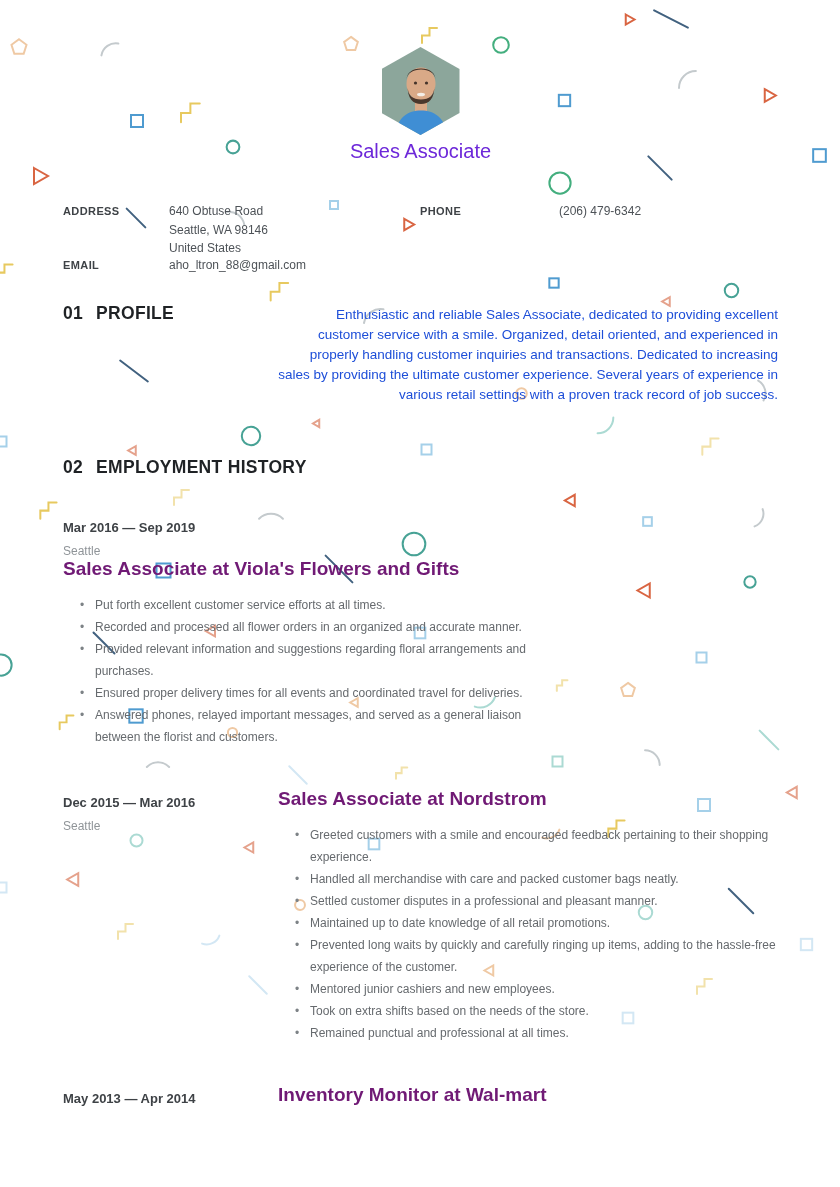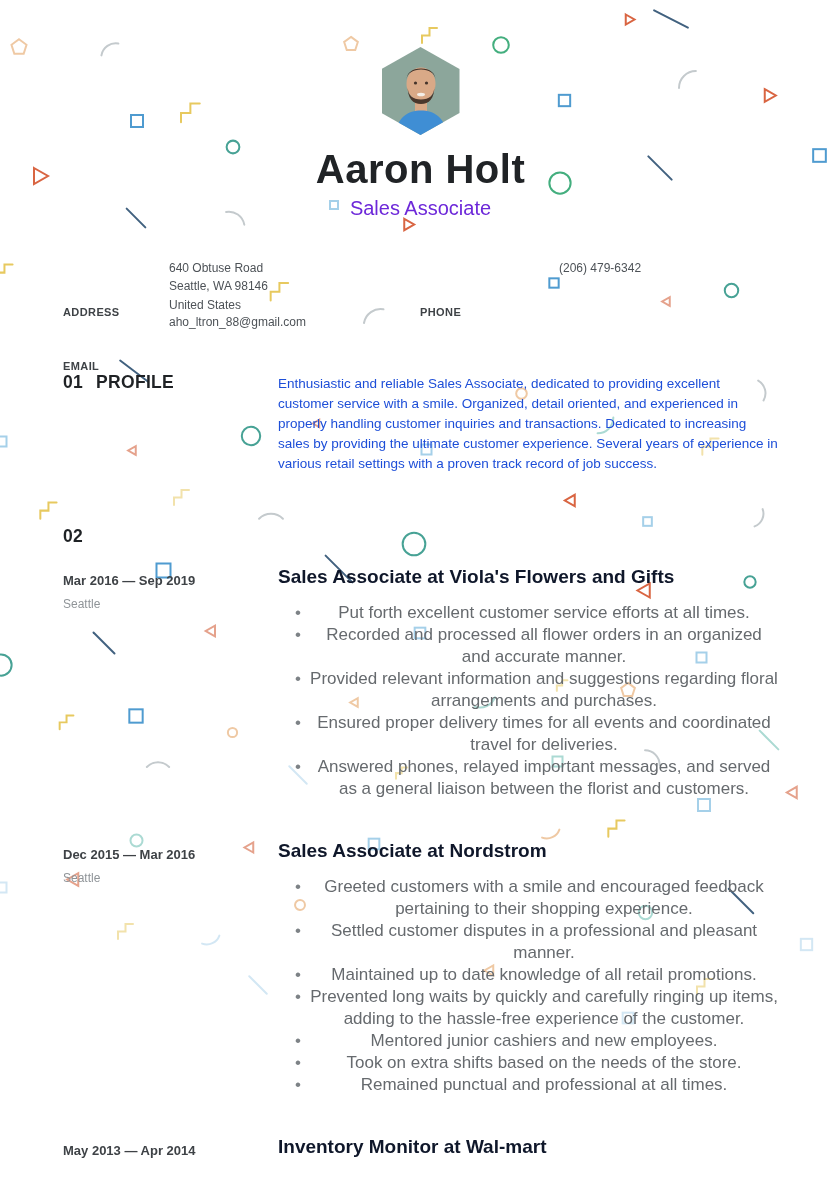--- a/index.html
+++ b/index.html
@@ -16,46 +16,46 @@
   
   .avatar{width:78px;height:88px;margin:47px auto 0;
     clip-path:polygon(50% 0,100% 25%,100% 75%,50% 100%,0 75%,0 25%);}
   .avatar svg{display:block;}
   .name{margin:12px 0 0;text-align:center;font-size:40px;font-weight:700;
     color:#202326;letter-spacing:.5px;line-height:1.12;}
   .role{text-align:center;font-size:20px;color:#6d28d9;margin-top:5px;}
 
   
   .contact{position:relative;height:80px;margin-top:36px;}
-  .c-label{position:absolute;font-size:11px;font-weight:700;color:#3e4246;letter-spacing:.4px;margin-top:44px;}
+  .c-label{position:absolute;font-size:11px;font-weight:700;color:#3e4246;letter-spacing:.4px;}
   .c-val{position:absolute;font-size:12px;color:#4d5257;line-height:1.55;}
   .c-val span{display:block;}
   .lbl-address{left:0;top:6px;}   .val-address{left:106px;top:3px;}
   .lbl-phone{left:357px;top:6px;} .val-phone{left:464px;top:3px;margin-left:32px;}
   .lbl-email{left:0;top:60px;}    .val-email{left:106px;top:57px;}
 
   
   .sec-head{display:flex;gap:13px;font-size:17.5px;font-weight:700;
     color:#1f2225;letter-spacing:.3px;line-height:1.15;}
-  .section-profile{display:flex;margin-top:36px;}
+  .section-profile{display:flex;margin-top:24px;text-align:right;}
   .col-left{width:215px;flex:none;}
   .col-right{width:500px;flex:none;}
   .profile-text{margin:2px 0 0;font-size:13.5px;line-height:20px;color:#1d4ed8;}
 
   .section-employment{margin-top:52px;}
   .job{display:flex;margin-top:40px;}
-  .job:first-child{margin-top:20px;}
+  .job:first-child{margin-top:36px;flex-direction:column;}
   .job-left{width:215px;flex:none;padding-top:7px;}
   .job-dates{font-size:13px;font-weight:600;color:#3e4246;}
   .job-location{font-size:12px;color:#8f9498;margin-top:9px;}
   .job-right{width:500px;flex:none;}
-  .job-title{margin:0;font-size:19px;font-weight:700;color:#0f172a;line-height:1.2;}
+  .job-title{margin:0;font-size:19px;font-weight:700;color:#701a75;line-height:1.2;}
   .job-bullets{list-style:none;margin:13px 0 0;padding:0 0 0 17px;}
-  .job-bullets li{position:relative;padding-left:15px;font-size:17px;
-    line-height:22px;color:#666a6e;text-align:center;}
+  .job-bullets li{position:relative;padding-left:15px;font-size:12px;
+    line-height:22px;color:#666a6e;}
   .job-bullets li::before{content:"\2022";position:absolute;left:0;top:0;color:#7d8286;}
 </style>
 </head>
 <body>
 
 <div class="page">
 
   <div class="confetti-layer">
       <svg viewBox="0 0 24 24" fill="none" stroke="#41617f" stroke-width="1.04" stroke-linecap="round" style="left: 648px; top: -4px; width: 46px; height: 46px; transform: rotate(-18deg);">
         <line x1="5" y1="5" x2="19" y2="19"></line>
@@ -322,21 +322,20 @@
         <rect x="33" y="50" width="12" height="16" fill="#d9a987"></rect>
         <ellipse cx="39" cy="37" rx="14.5" ry="16.5" fill="#d9a987"></ellipse>
         <path d="M24.5 33 C24.5 19, 53.5 19, 53.5 33 C53.5 26, 48 21.5, 39 21.5 C30 21.5, 24.5 26, 24.5 33 Z" fill="#44332a"></path>
         <path d="M25.5 38 C25.5 52 31 57 39 57 C47 57 52.5 52 52.5 38 C52.5 49 47 52.5 39 52.5 C31 52.5 25.5 49 25.5 38 Z" fill="#4a372c"></path>
         <circle cx="33.5" cy="36" r="1.6" fill="#44332a"></circle>
         <circle cx="44.5" cy="36" r="1.6" fill="#44332a"></circle>
         <ellipse cx="39" cy="47.5" rx="4" ry="1.8" fill="#f4efe9"></ellipse>
         <path d="M13 88 C15.5 70 26 63.5 39 63.5 C52 63.5 62.5 70 65 88 Z" fill="#3f8ed4"></path>
       </svg>
     </div>
-    <h1 class="name">Aaron Holt</h1>
     <div class="role">Sales Associate</div>
 
     <div class="contact">
       <div class="c-label lbl-address">ADDRESS</div>
       <div class="c-val val-address">
         <span>640 Obtuse Road</span>
         <span>Seattle, WA 98146</span>
         <span>United States</span>
       </div>
       <div class="c-label lbl-phone">PHONE</div>
@@ -353,20 +352,21 @@
         </div>
       </div>
       <div class="col-right">
         <p class="profile-text">Enthusiastic and reliable Sales Associate, dedicated to providing excellent customer service with a smile. Organized, detail oriented, and experienced in properly handling customer inquiries and transactions. Dedicated to increasing sales by providing the ultimate customer experience. Several years of experience in various retail settings with a proven track record of job success.</p>
       </div>
     </div>
 
     <div class="section-employment">
       <div class="sec-head">
         <span>02</span>
+        <span>EMPLOYMENT HISTORY</span>
       </div>
       <div>
   <div class="job">
     <div class="job-left">
       <div class="job-dates">Mar 2016 — Sep 2019</div>
       <div class="job-location">Seattle</div>
     </div>
     <div class="job-right">
       <h3 class="job-title">Sales Associate at Viola's Flowers and Gifts</h3>
       <ul class="job-bullets">
@@ -381,20 +381,21 @@
 
   <div class="job">
     <div class="job-left">
       <div class="job-dates">Dec 2015 — Mar 2016</div>
       <div class="job-location">Seattle</div>
     </div>
     <div class="job-right">
       <h3 class="job-title">Sales Associate at Nordstrom</h3>
       <ul class="job-bullets">
                 <li>Greeted customers with a smile and encouraged feedback pertaining to their shopping experience.</li>
+                <li>Handled all merchandise with care and packed customer bags neatly.</li>
                 <li>Settled customer disputes in a professional and pleasant manner.</li>
                 <li>Maintained up to date knowledge of all retail promotions.</li>
                 <li>Prevented long waits by quickly and carefully ringing up items, adding to the hassle-free experience of the customer.</li>
                 <li>Mentored junior cashiers and new employees.</li>
                 <li>Took on extra shifts based on the needs of the store.</li>
                 <li>Remained punctual and professional at all times.</li>
               </ul>
     </div>
   </div>
 

